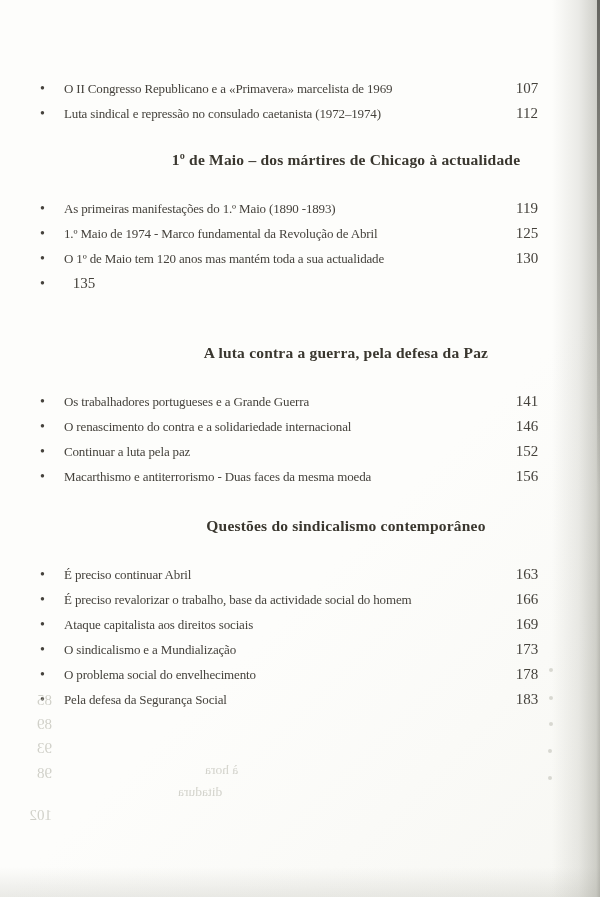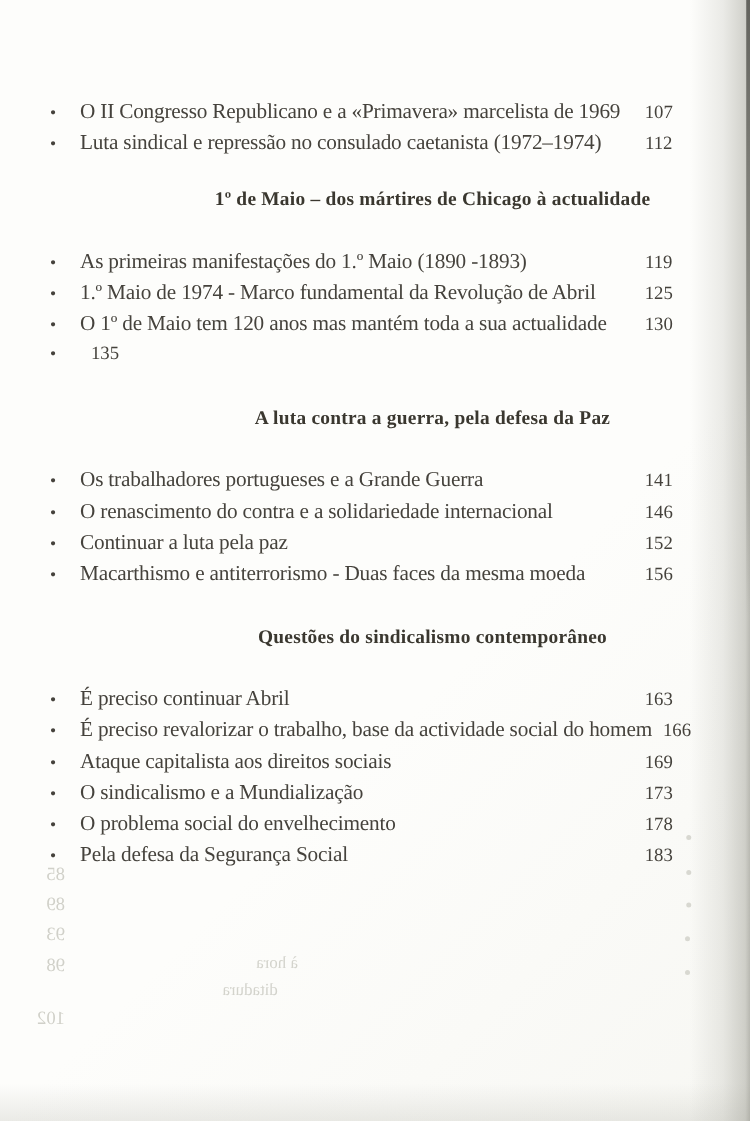--- a/index.html
+++ b/index.html
@@ -28,22 +28,22 @@
   }
   .right-edge-line {
     position: absolute; top: 0; right: 0; width: 3px; height: 55%;
     background: linear-gradient(to bottom, #63635e 0%, #8d8d86 45%, rgba(141,141,134,0) 100%);
     pointer-events: none;
   }
   
   .sec { position: absolute; left: 0; width: 600px; }
   .sec0 { top: 76px; }
   .sec1 { top: 148px; }
-  .sec2 { top: 323px; }
-  .sec3 { top: 498px; }
+  .sec2 { top: 341px; }
+  .sec3 { top: 514px; }
   .toc-heading {
     width: 100%;
     text-align: center;
     font-weight: bold;
     font-size: 15.5px;
     line-height: 24px;
     letter-spacing: 0.2px;
     color: #3a372f;
     margin: 0 0 24px 0;
     padding-left: 46px;
@@ -57,21 +57,21 @@
     white-space: nowrap;
   }
   .toc-bullet {
     width: 24px;
     flex: 0 0 24px;
     font-size: 14px;
     color: #45423c;
   }
   .toc-title {
     flex: 1 1 auto;
-    font-size: 17px;
+    font-size: 13px;
     letter-spacing: -0.15px;
     color: #45423c;
     overflow: visible;
   }
   .toc-page {
     flex: 0 0 40px;
     text-align: center;
     font-size: 15px;
     color: #45423c;
   }

